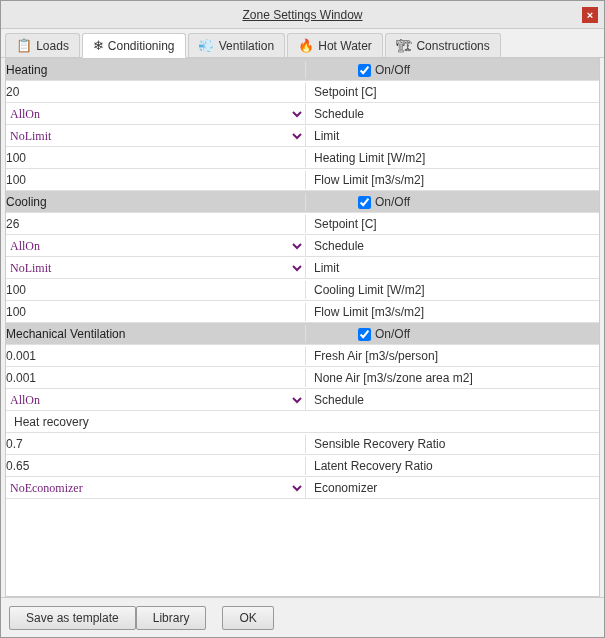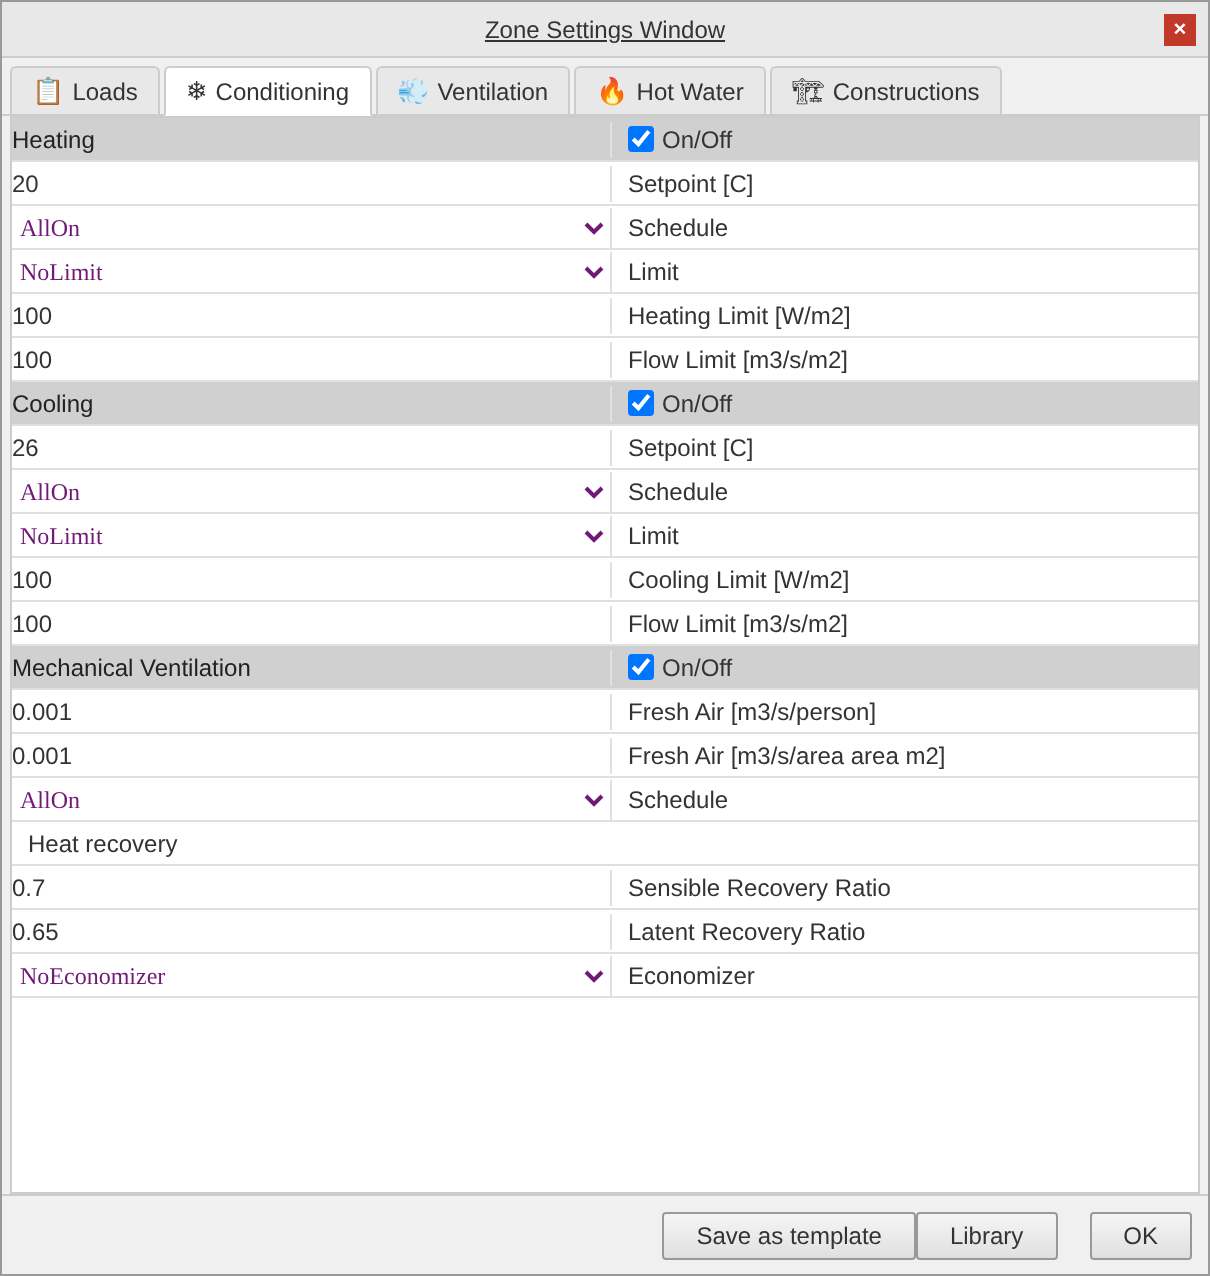--- a/index.html
+++ b/index.html
@@ -123,30 +123,31 @@
       background: transparent;
       font-size: 12px;
       font-family: Liberation Serif, serif;
       color: #701a75;
       outline: none;
       cursor: pointer;
       appearance: auto;
     }
     .checkbox-cell {
       display: flex;
-      align-items: flex-start;
+      align-items: flex-end;
       gap: 4px;
+      margin-left: 44px;
     }
     .checkbox-cell input[type="checkbox"] {
       margin: 0;
     }
     .footer {
       display: flex;
       align-items: center;
-      justify-content: flex-end;
+      justify-content: flex-start;
       padding: 6px 8px;
       border-top: 1px solid #ccc;
       background: #f0f0f0;
       height: 40px;
     }
     .footer-left { display: flex; gap: 6px; }
     .footer-right { display: flex; gap: 16px; }
     .btn {
       padding: 4px 16px;
       border: 1px solid #999;
@@ -316,21 +317,21 @@
       <div class="row-left">
         <input class="row-input" type="text" value="0.001" style="">
       </div>
       <div class="row-right">Fresh Air [m3/s/person]</div>
     </div>
 
     <div class="row">
       <div class="row-left">
         <input class="row-input" type="text" value="0.001" style="">
       </div>
-      <div class="row-right">Fresh Air [m3/s/area area m2]</div>
+      <div class="row-right">None Air [m3/s/zone area m2]</div>
     </div>
 
     <div class="row">
       <div class="row-left">
         <select class="row-select">
           <option>AllOn</option>
           <option>AllOff</option>
         </select>
       </div>
       <div class="row-right">Schedule</div>

